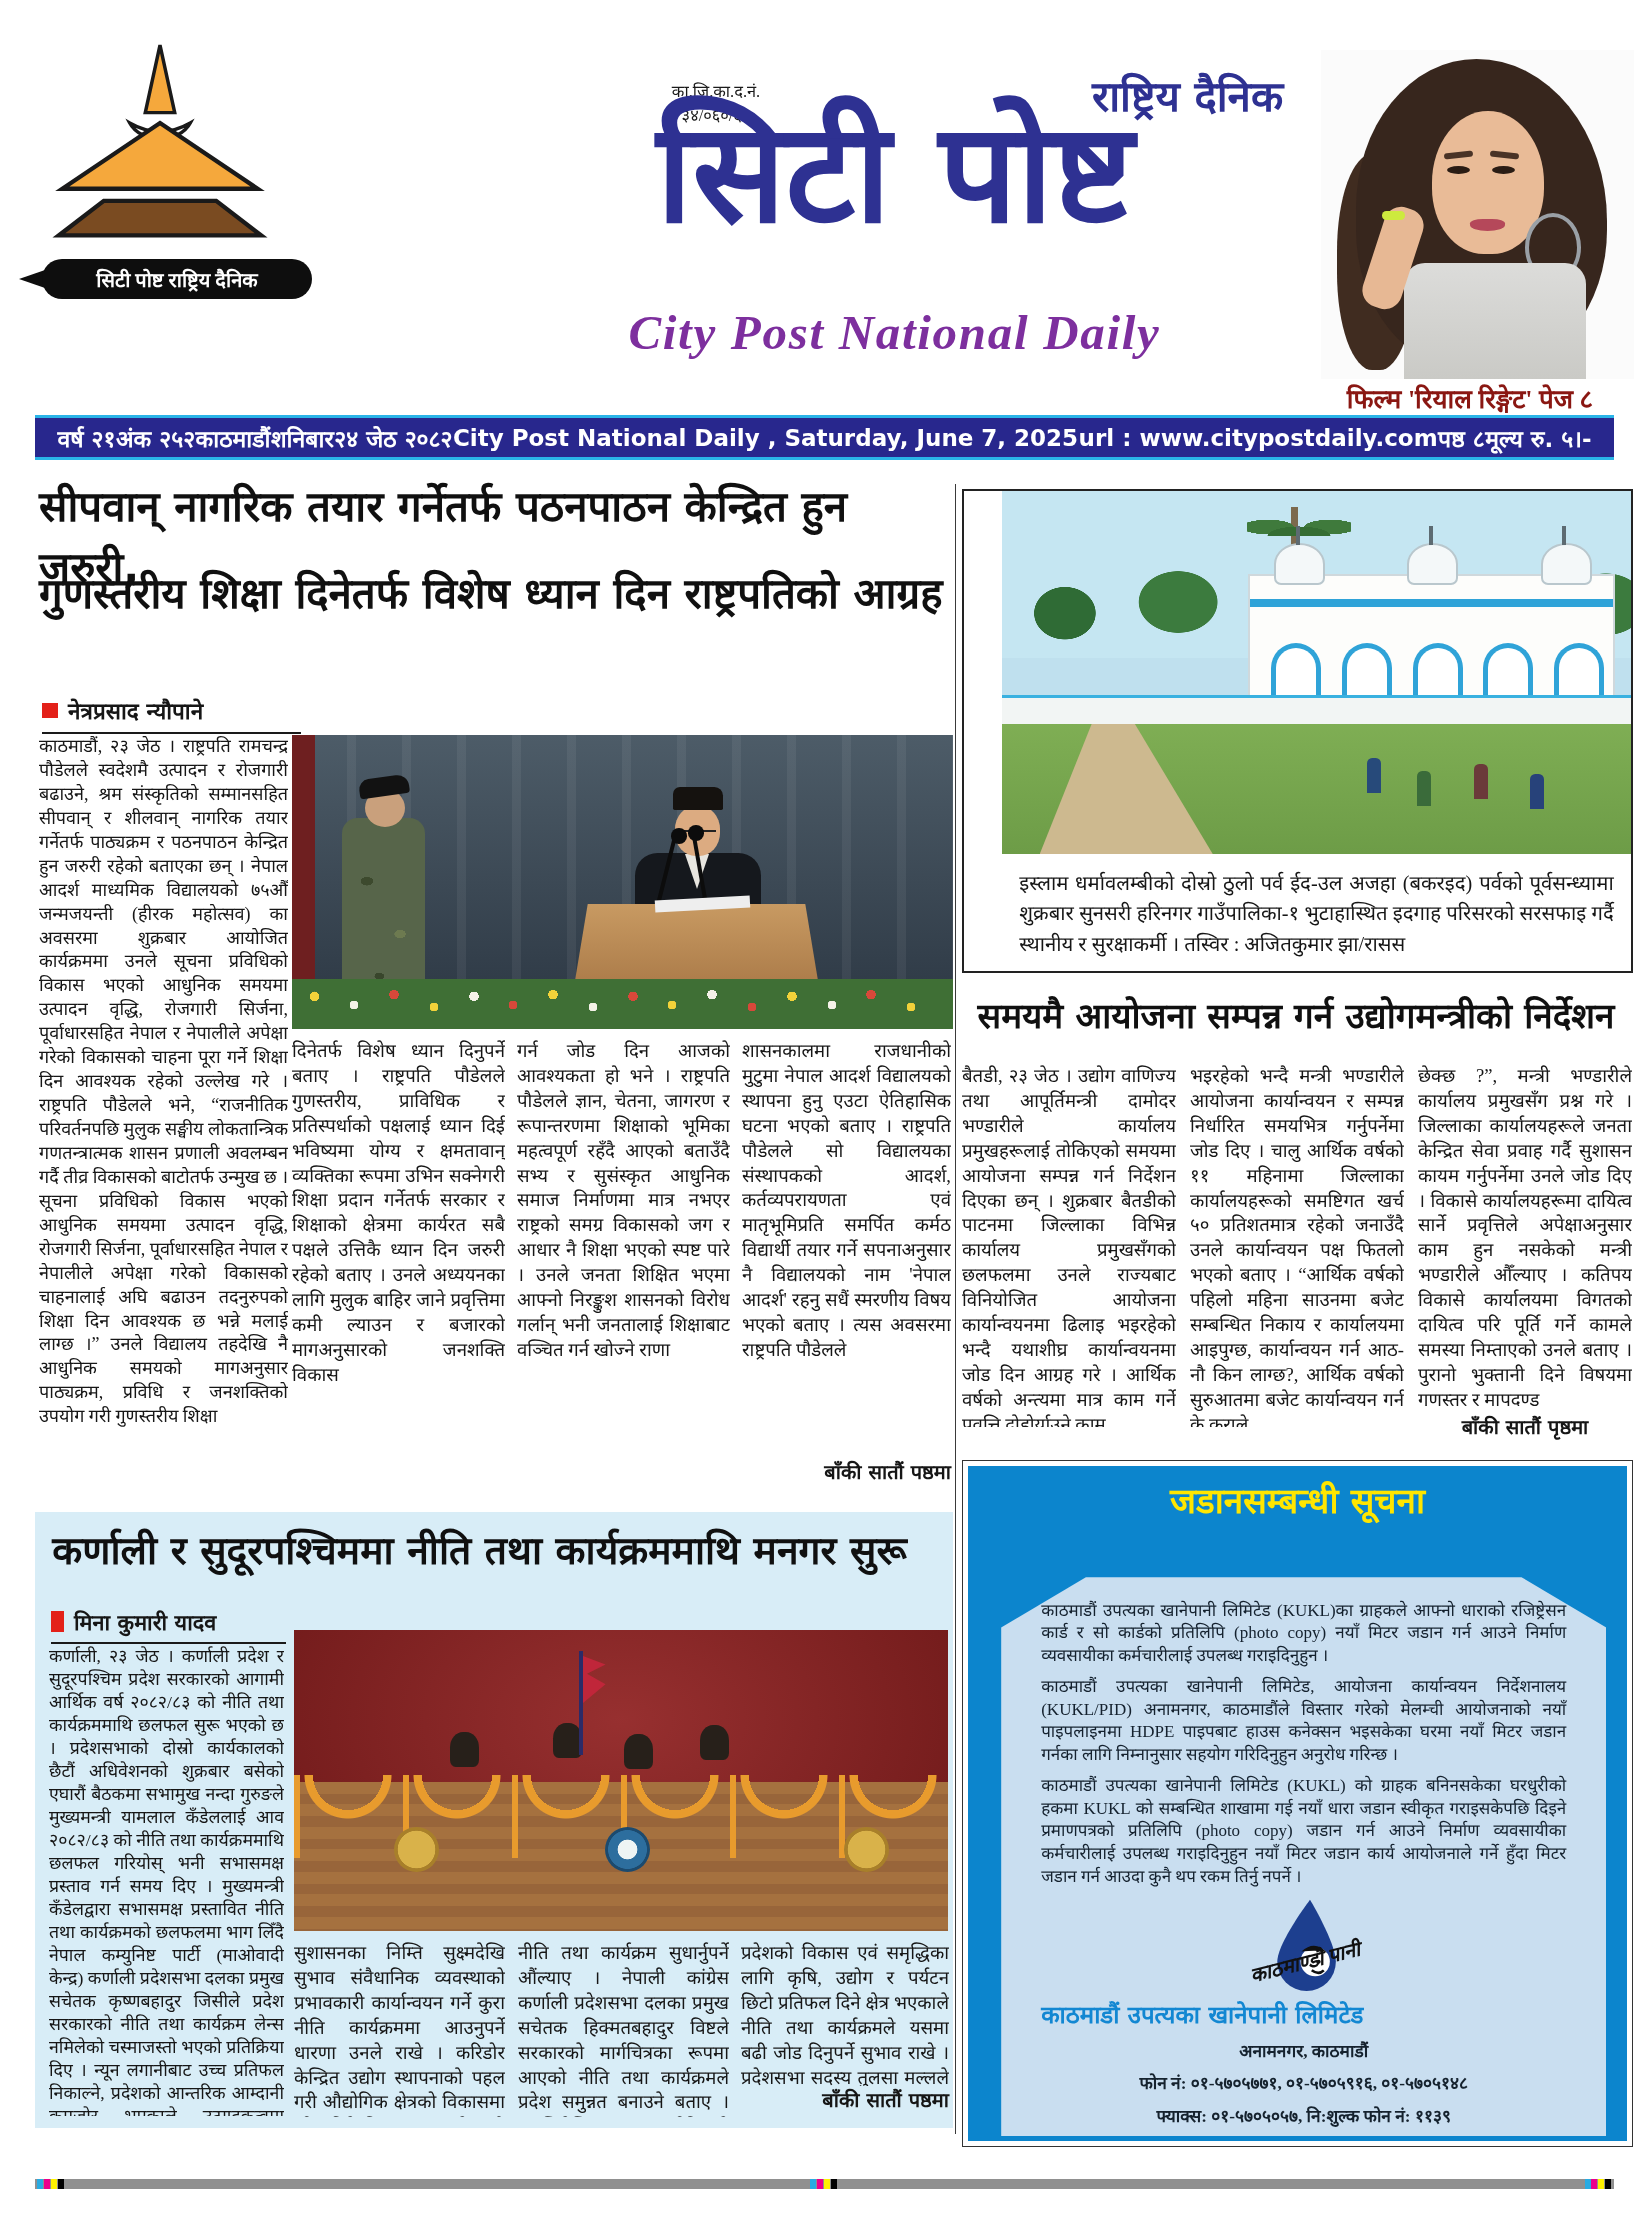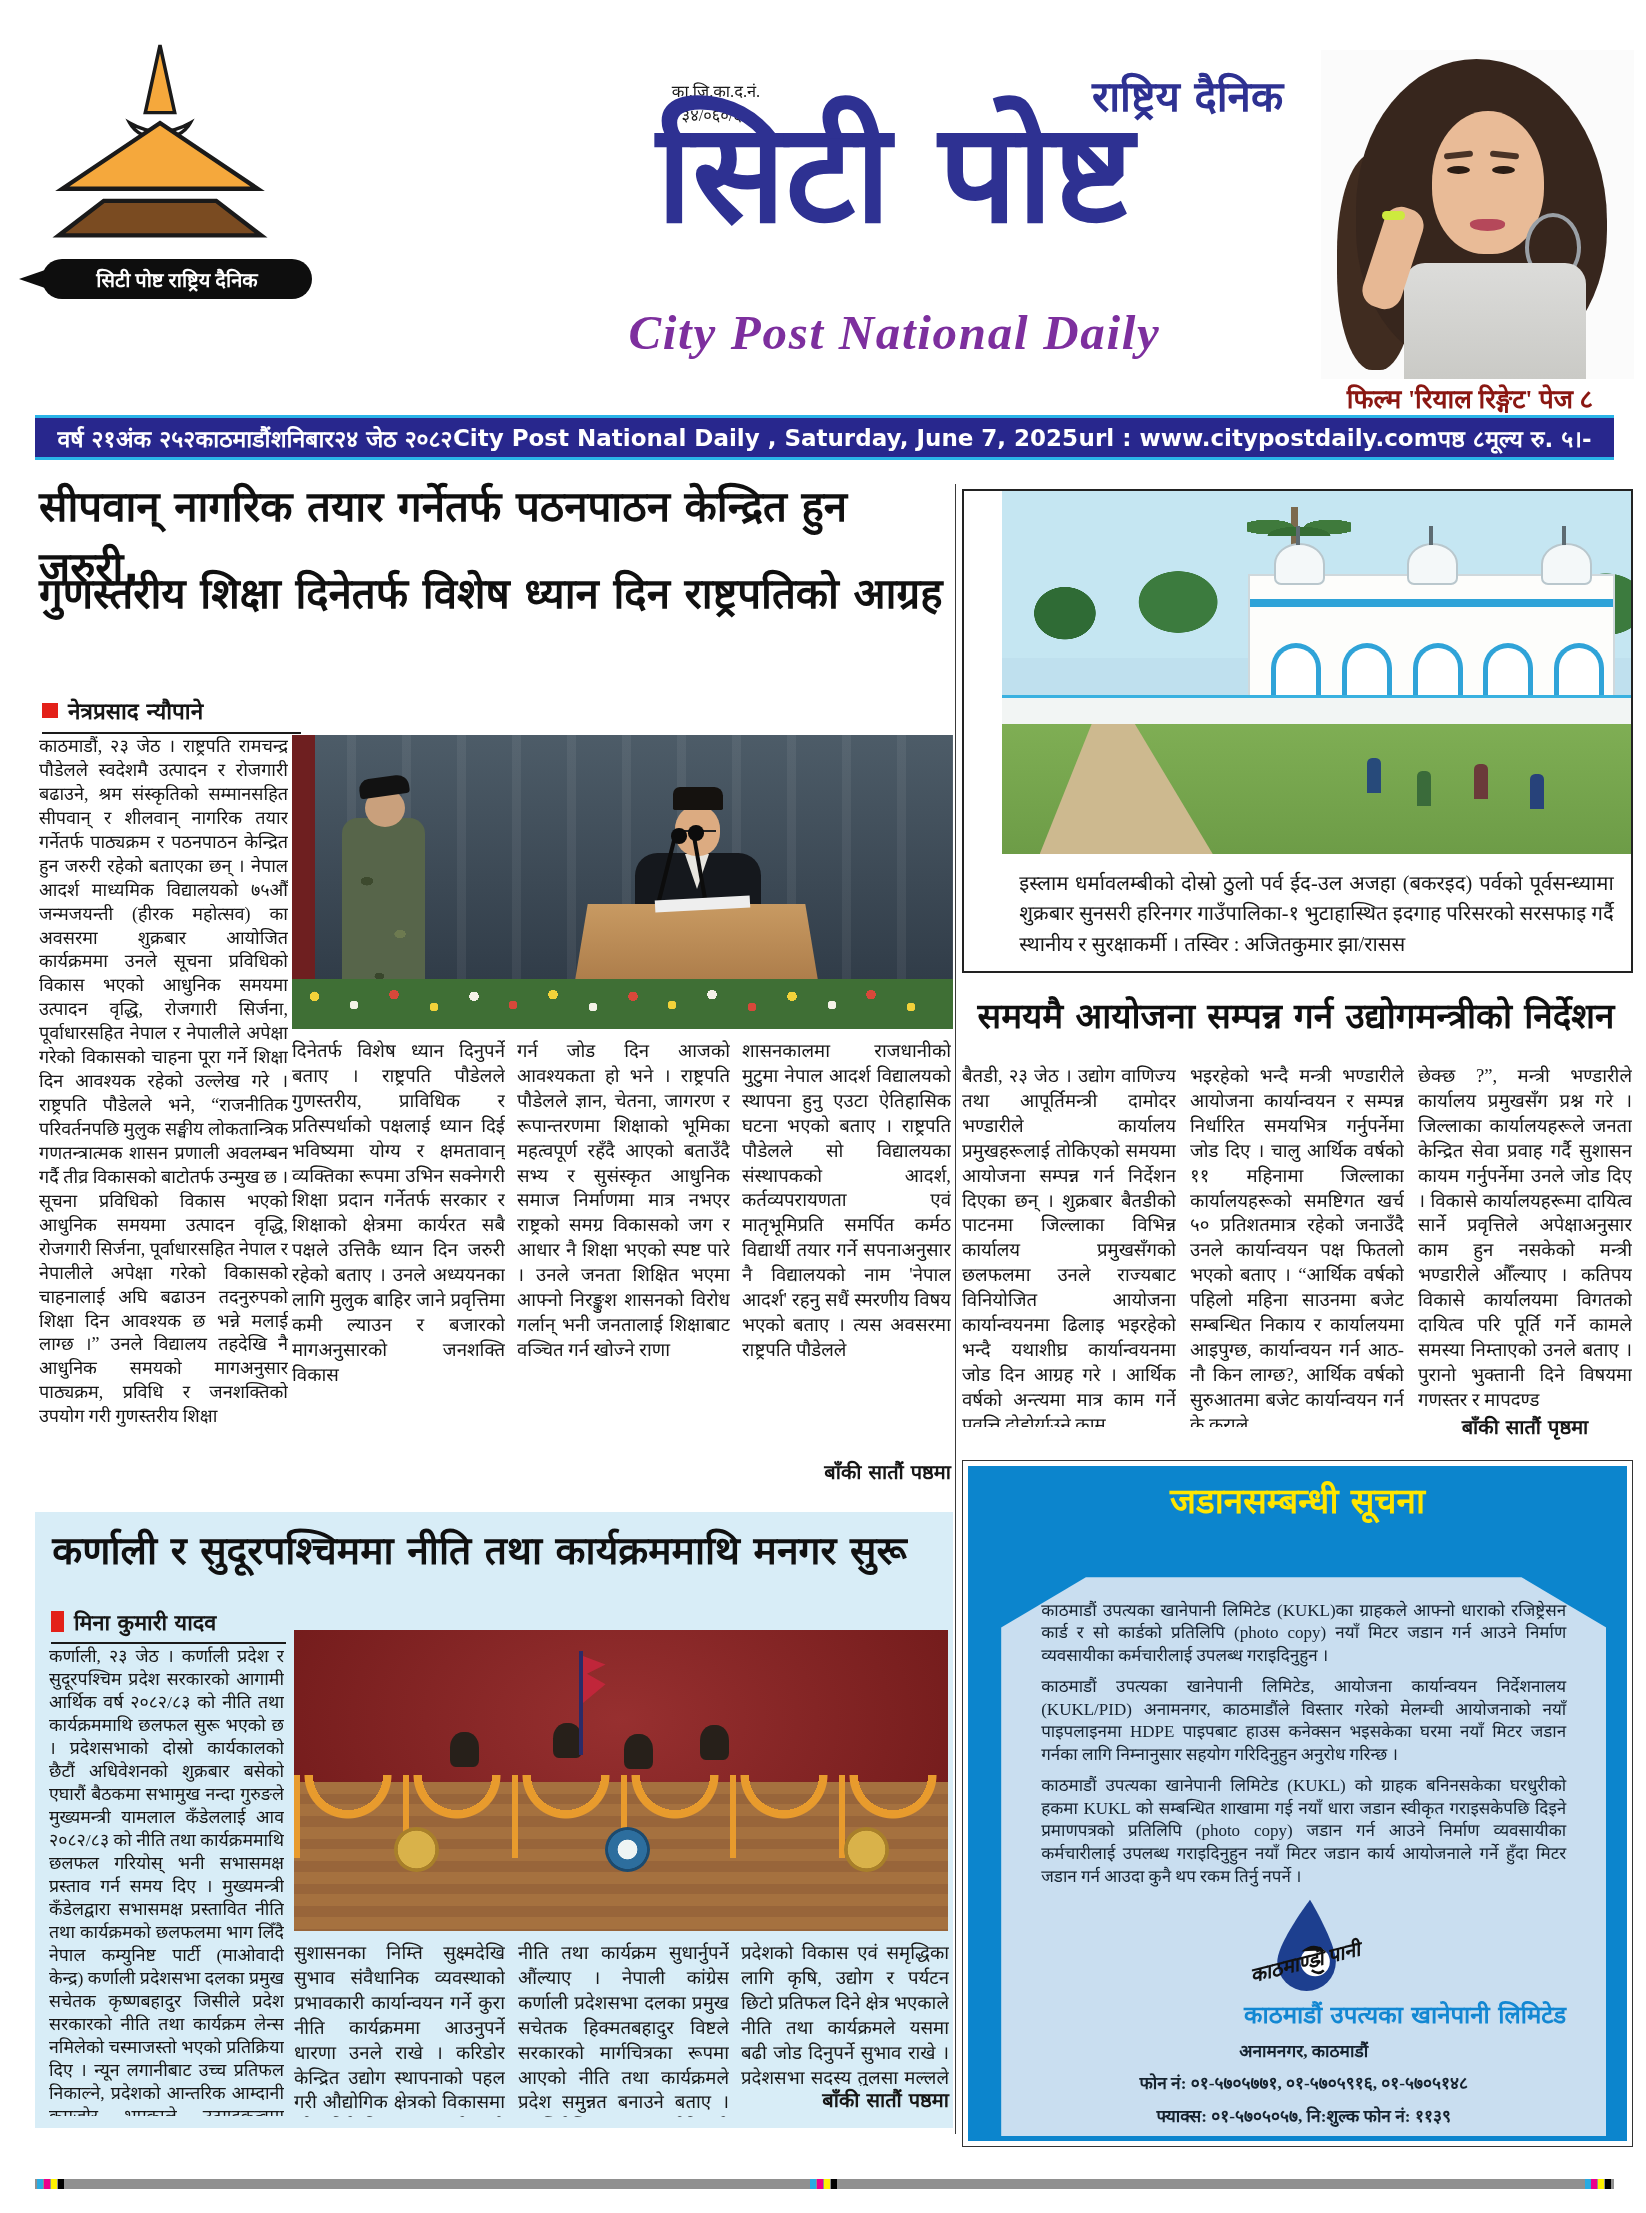--- a/index.html
+++ b/index.html
@@ -141,21 +141,21 @@
   .notice-blue{position:relative;width:100%;height:100%;background:#0c85cd;overflow:hidden;}
   .notice-title{margin-top:14px;text-align:center;color:#ffe600;font-size:35px;font-weight:bold;line-height:1.25;
                 font-family:"DejaVu Sans","Liberation Sans",sans-serif;}
   .notice-inner{position:absolute;left:33px;top:111px;width:605px;height:559px;background:#c9def0;
                 clip-path:polygon(14% 0,86% 0,100% 9%,100% 100%,0 100%,0 9%);
                 display:flex;flex-direction:column;gap:8.6px;padding:22.5px 40px 10.4px;box-sizing:border-box;overflow:hidden;}
   .notice-inner p{margin:0;font-size:17px;line-height:1.33;text-align:justify;color:#14212e;}
   .n-logo{align-self:center;margin-top:1.7px;position:relative;width:130px;height:93px;}
   .n-droplabel{position:absolute;left:-29px;top:50px;width:190px;text-align:center;transform:rotate(-14deg);
                font-size:20px;font-weight:bold;font-style:italic;color:#111;}
-  .n-org{ text-align:right;color:#1287d2;font-size:24px;font-weight:bold;line-height:1.3;
+  .n-org{ text-align:left;color:#1287d2;font-size:24px;font-weight:bold;line-height:1.3;
           font-family:"DejaVu Sans","Liberation Sans",sans-serif;}
   .n-line{text-align:center;font-size:17.3px;line-height:1.38;color:#15222e;font-weight:bold;}
 
   
   .a3-block{left:35px;top:1512px;width:918px;height:616px;background:#d8edf7;}
   .a3-h{position:absolute;left:17.3px;top:10.4px;width:884px;font-size:39px;line-height:1.5;}
   .a3-byline{position:absolute;left:15.6px;top:95px;width:235px;}
   .a3-byline .bullet{width:13px;height:21px;}
   .a3-col1{position:absolute;left:14px;top:133px;width:235px;height:471px;font-size:17.7px;line-height:1.3;}
   .a3-c2{position:absolute;left:259px;top:429px;width:211px;height:176px;}

